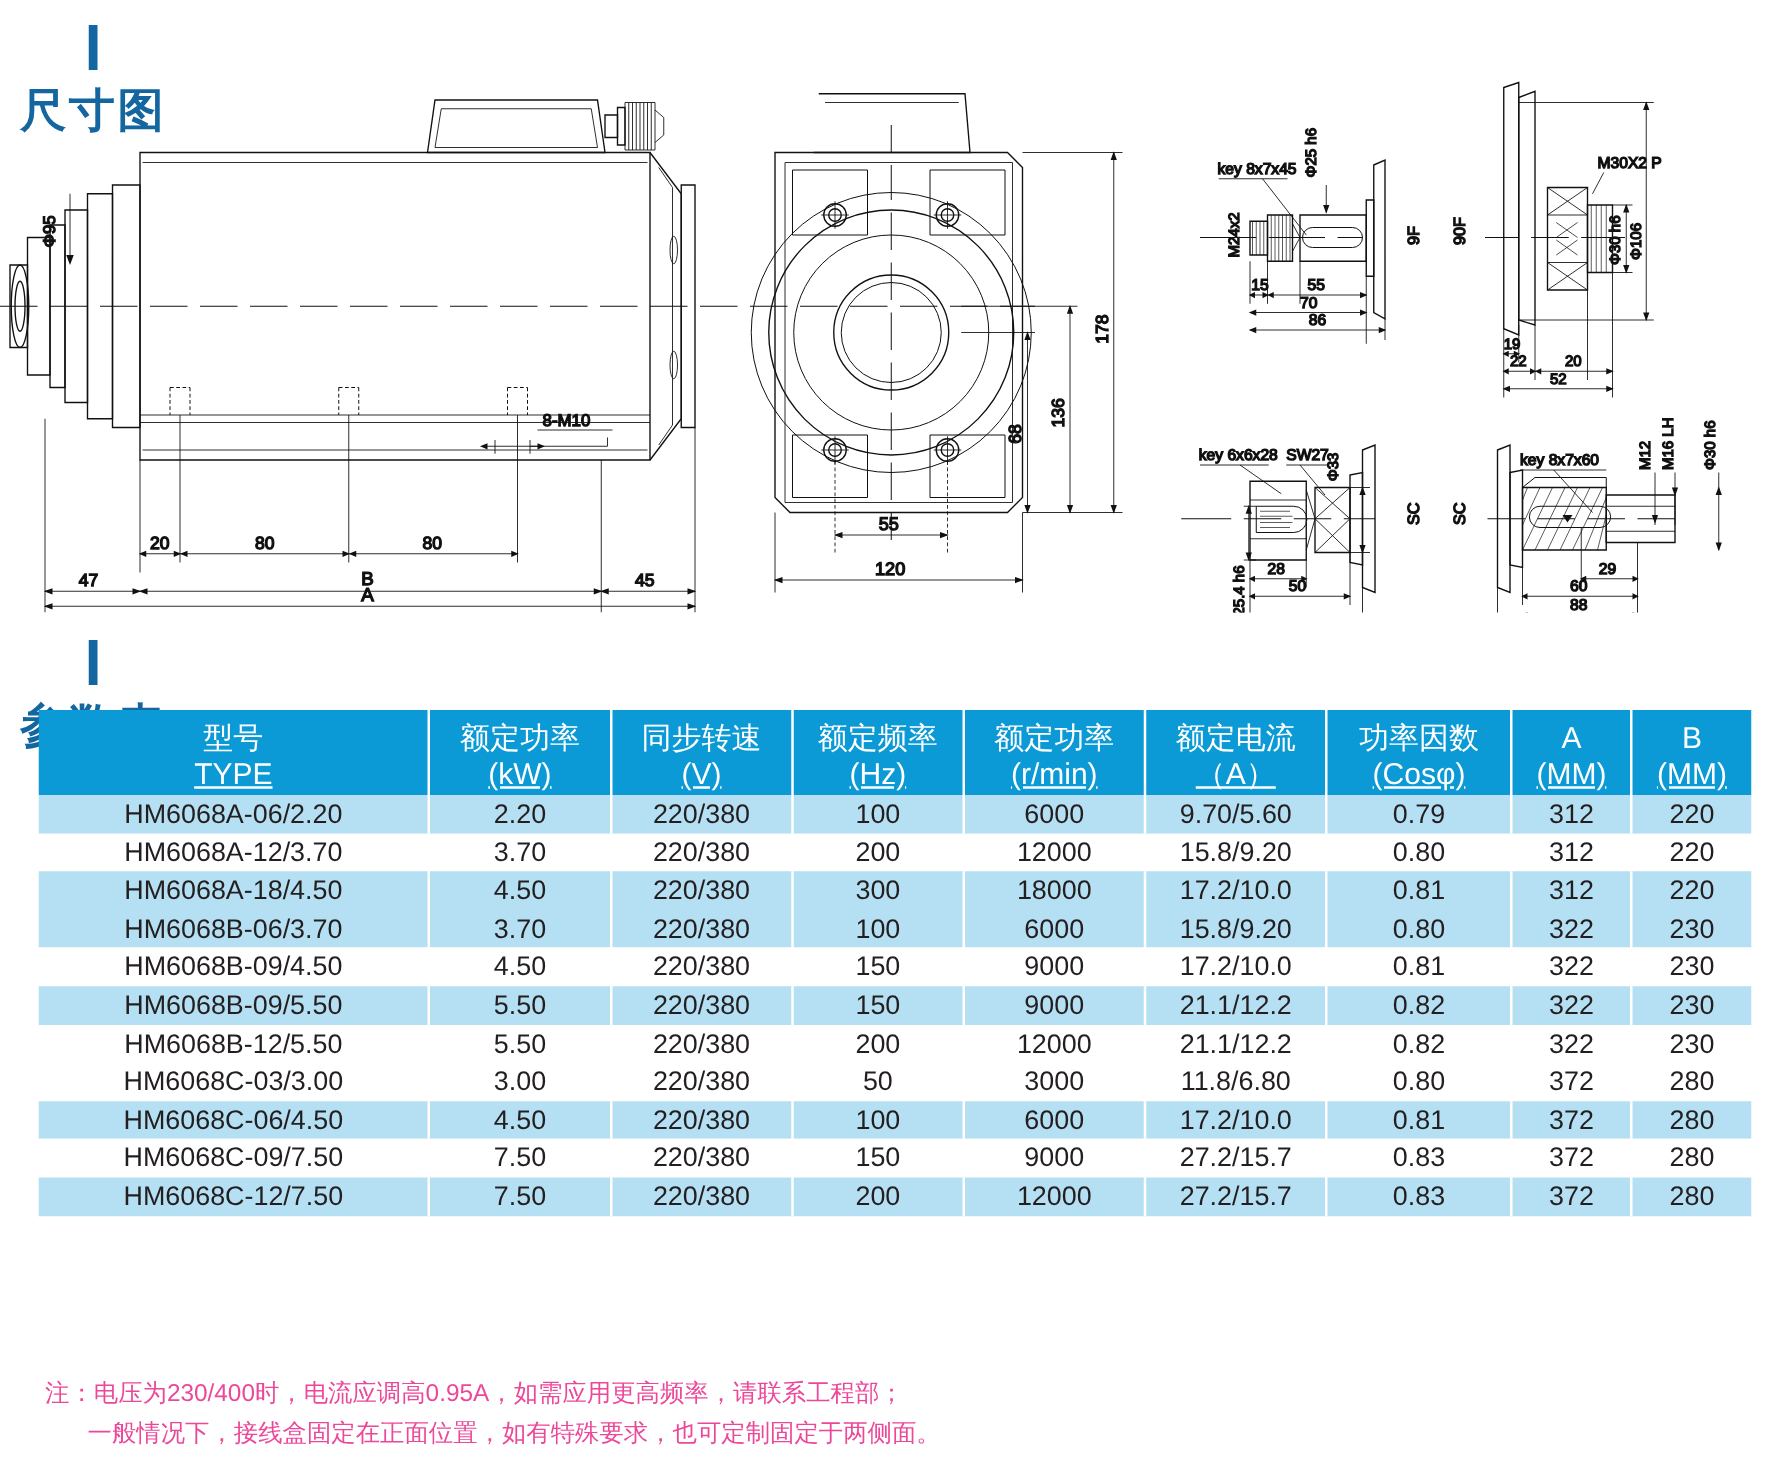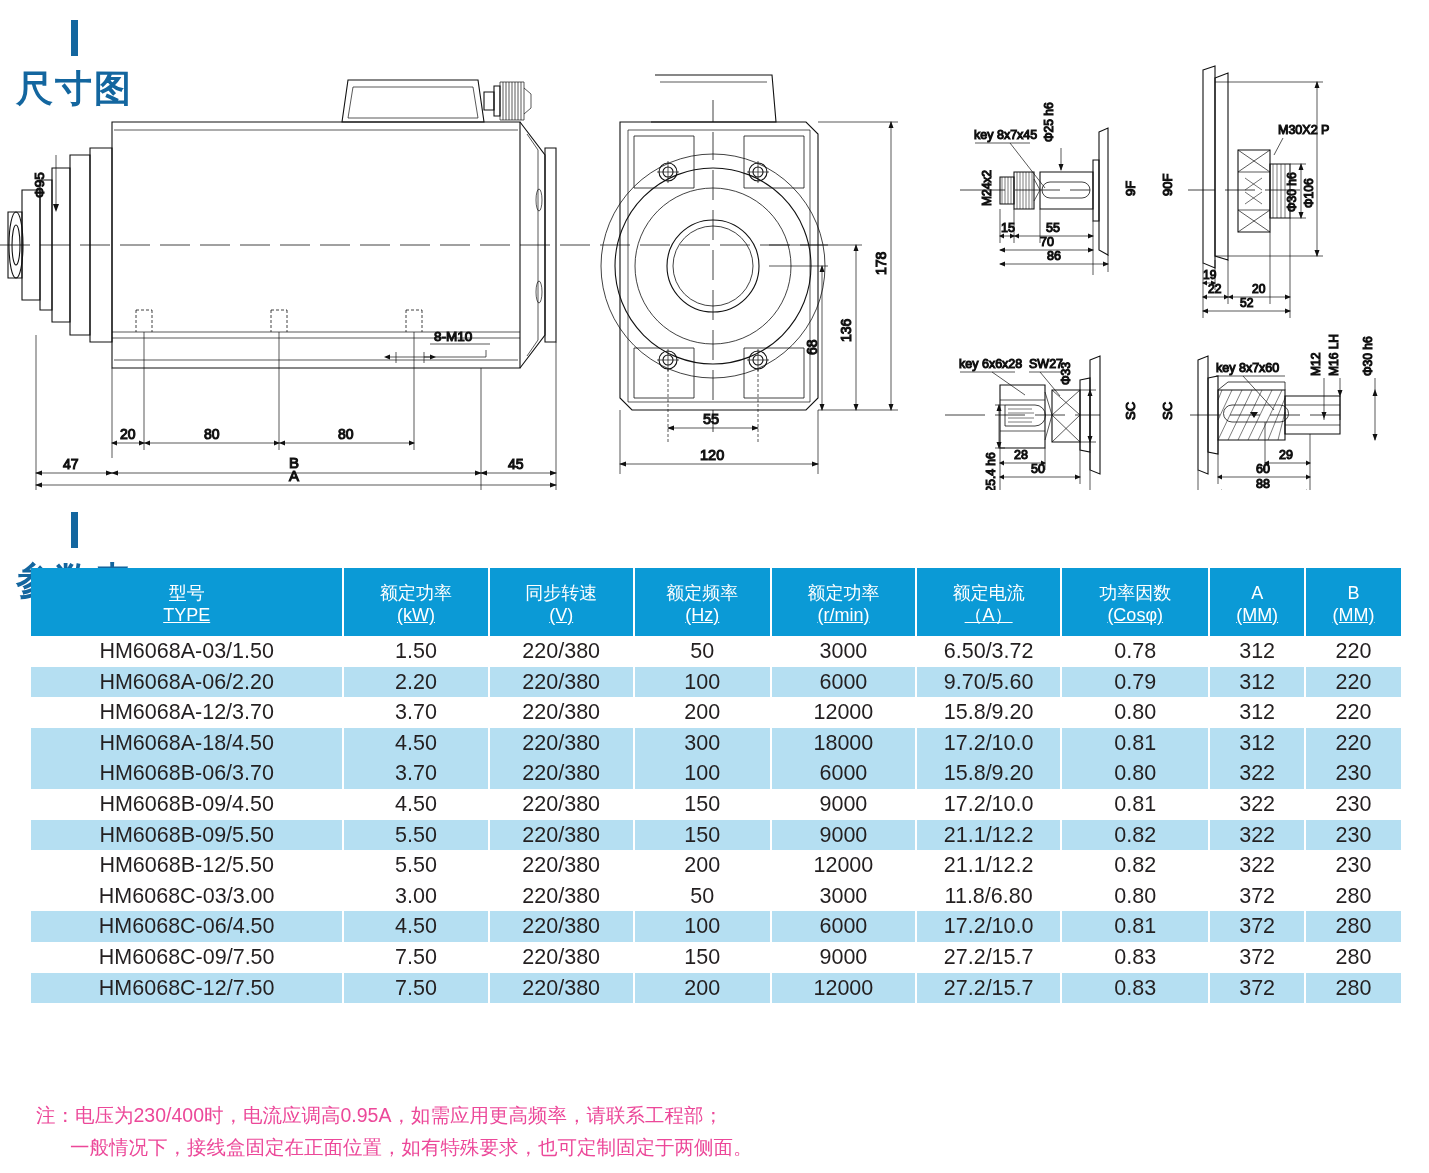--- a/index.html
+++ b/index.html
@@ -54,21 +54,21 @@
   }
   table.spec {
     width: 100%;
     border-collapse: collapse;
     table-layout: fixed;
   }
   table.spec thead th {
     background: #0b9ad6;
     color: #ffffff;
     font-weight: normal;
-    font-size: 18px;
+    font-size: 24px;
     line-height: 1.22;
     padding: 6px 2px 0;
     border-right: 2px solid #ffffff;
     vertical-align: middle;
     height: 68px;
   }
   table.spec thead th:last-child { border-right: none; }
   table.spec thead th .l2 { display: block; text-decoration: underline; }
 
   table.spec tbody td {
@@ -570,31 +570,20 @@
           <th><span>同步转速</span><span class="l2">(V)</span></th>
           <th><span>额定频率</span><span class="l2">(Hz)</span></th>
           <th><span>额定功率</span><span class="l2">(r/min)</span></th>
           <th><span>额定电流</span><span class="l2">（A）</span></th>
           <th><span>功率因数</span><span class="l2">(Cosφ)</span></th>
           <th><span>A</span><span class="l2">(MM)</span></th>
           <th><span>B</span><span class="l2">(MM)</span></th>
         </tr>
     </thead>
     <tbody id="table-body">
-        <tr class="odd">
-          <td>HM6068A-03/1.50</td>
-          <td>1.50</td>
-          <td>220/380</td>
-          <td>50</td>
-          <td>3000</td>
-          <td>6.50/3.72</td>
-          <td>0.78</td>
-          <td>312</td>
-          <td>220</td>
-        </tr>
         <tr class="even">
           <td>HM6068A-06/2.20</td>
           <td>2.20</td>
           <td>220/380</td>
           <td>100</td>
           <td>6000</td>
           <td>9.70/5.60</td>
           <td>0.79</td>
           <td>312</td>
           <td>220</td>

